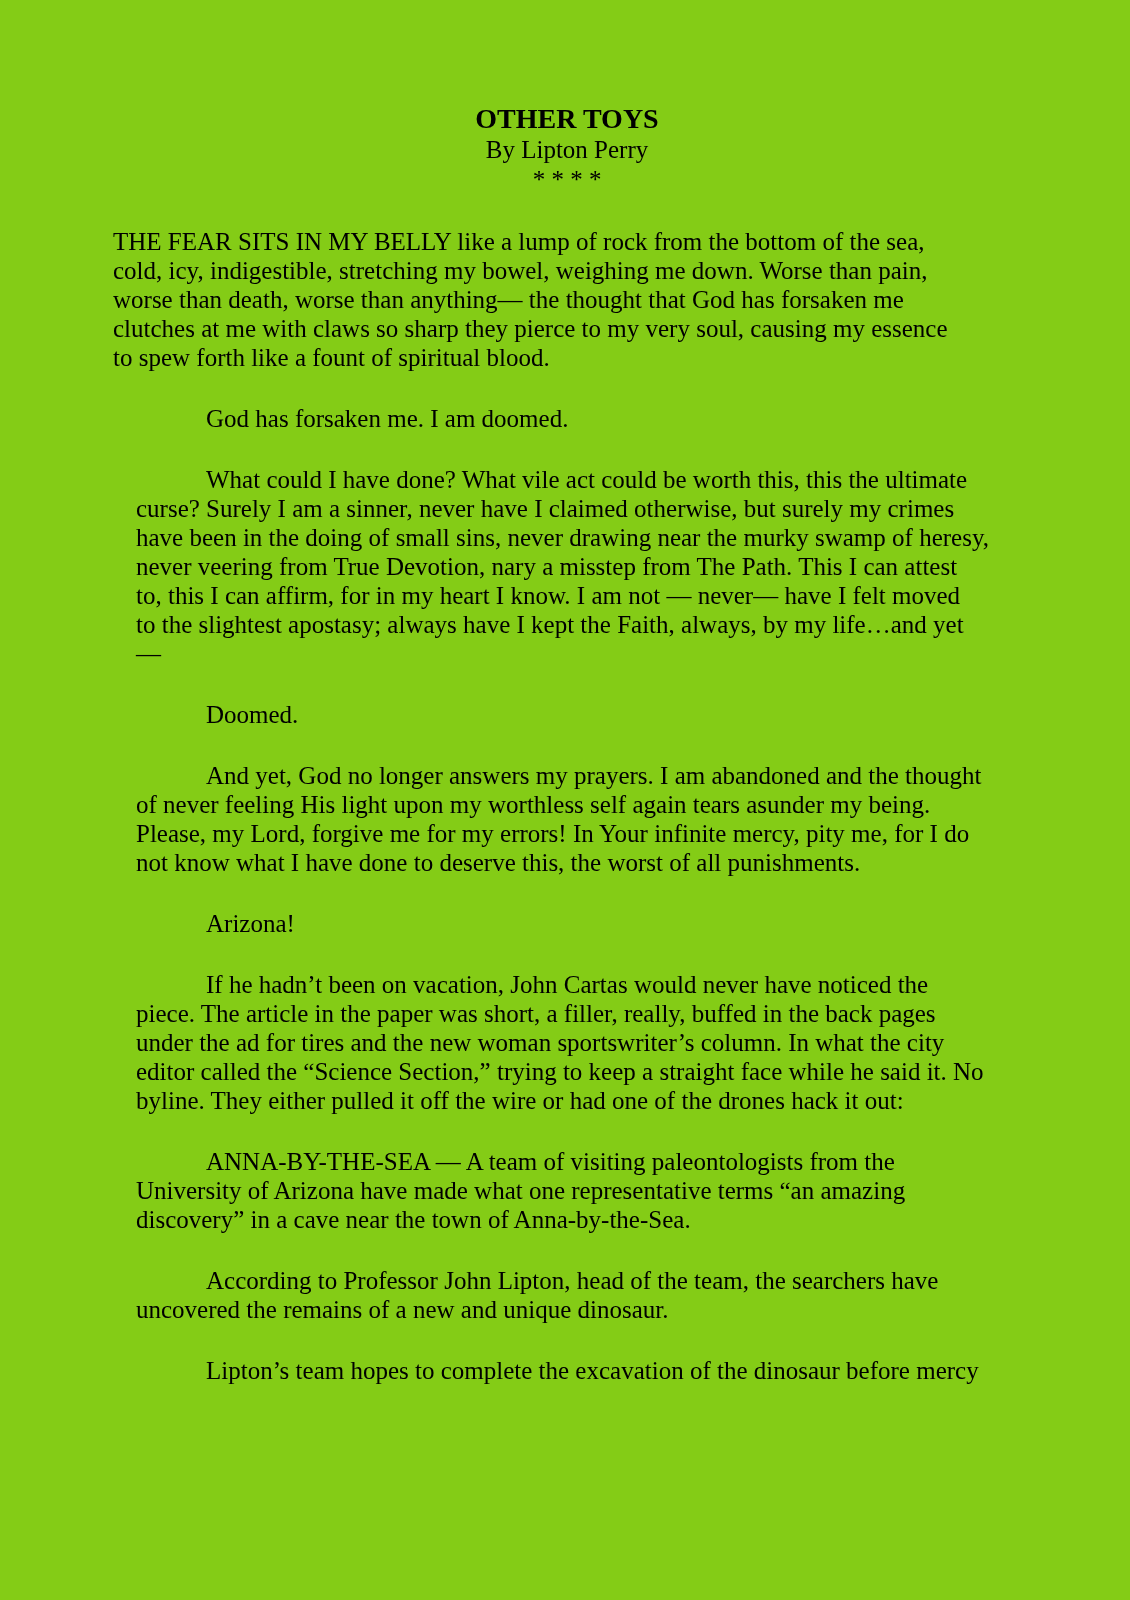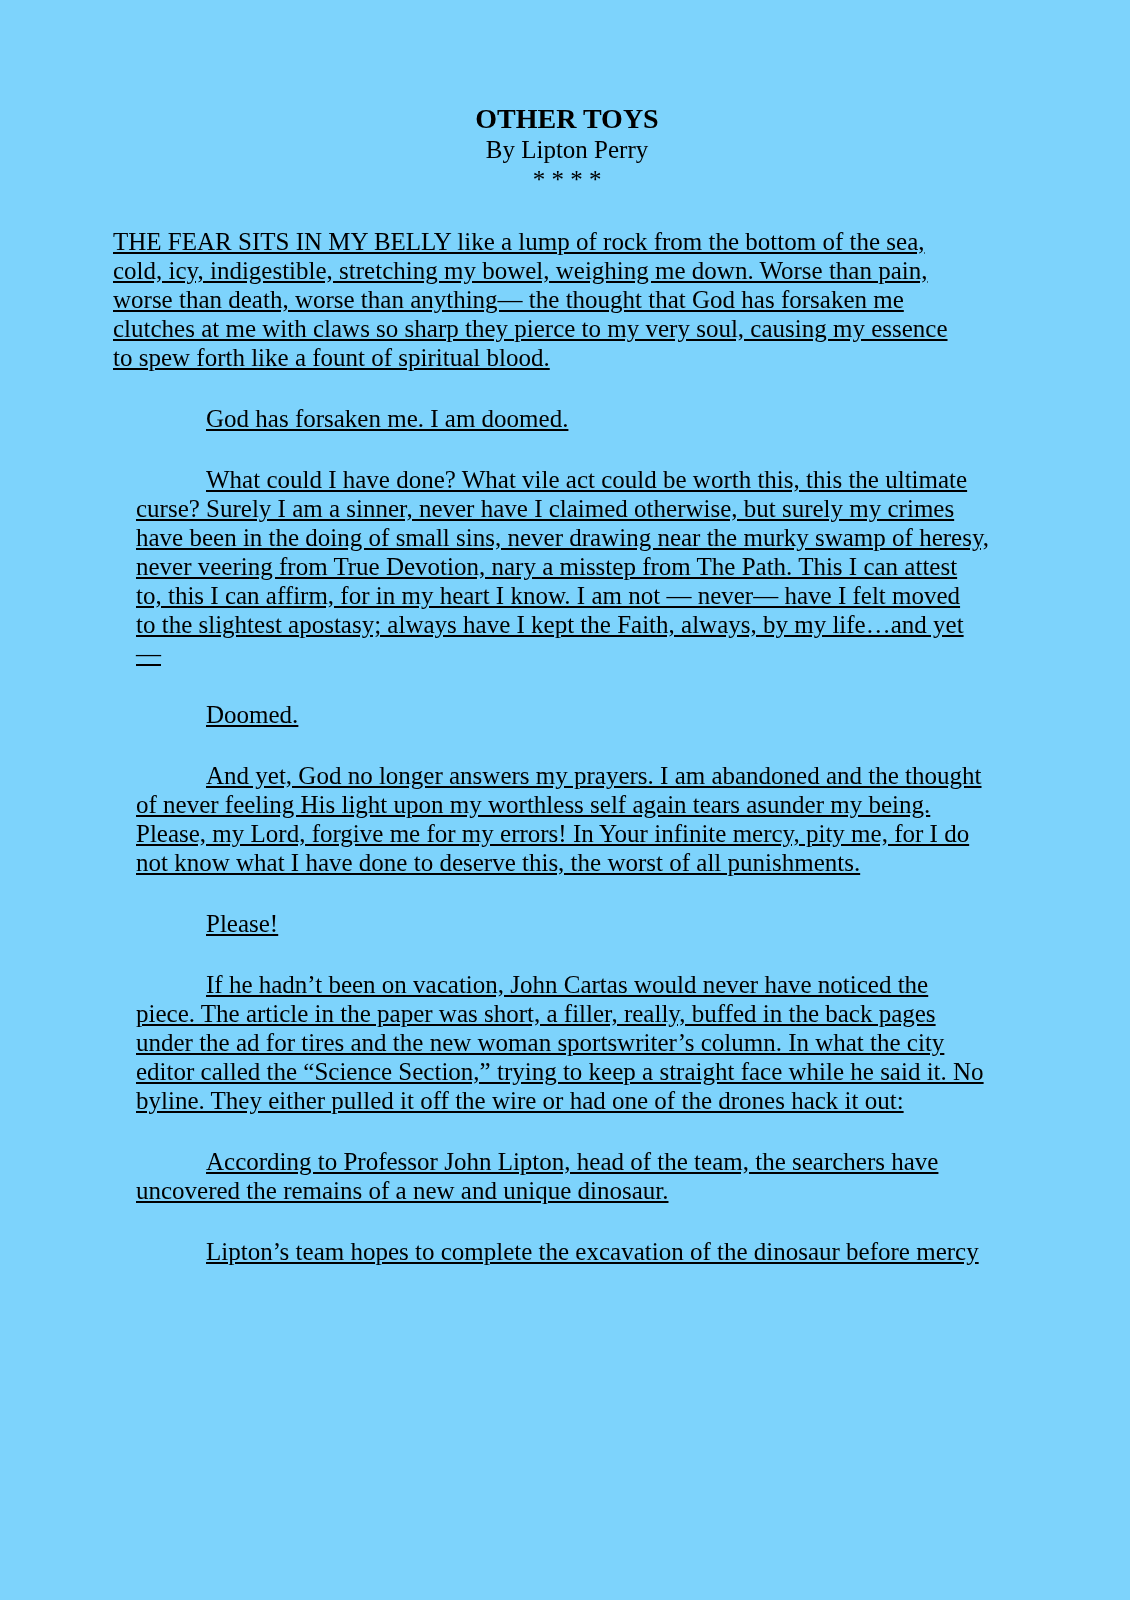--- a/index.html
+++ b/index.html
@@ -4,21 +4,21 @@
 <style>
   html, body {
     margin: 0;
     padding: 0;
     background: #ffffff;
   }
   .page {
     position: relative;
     width: 1130px;
     height: 1600px;
-    background: #7dd3fc;
+    background: #84cc16;
     color: #000000;
     font-family: "Liberation Serif", "DejaVu Serif", serif;
     overflow: hidden;
   }
   .header {
     padding-top: 102px;
     margin-left: 113px;
     width: 908px;
     text-align: center;
   }
@@ -33,21 +33,20 @@
   }
   .stars {
     font-size: 25px;
     line-height: 30px;
   }
   .story {
     margin-left: 113px;
     width: 950px;
     font-size: 25px;
     line-height: 29px;
-    text-decoration: underline;
   }
   .para {
     margin: 32px 0 0 0;
     white-space: pre-line;
   }
   .para.indent {
     text-indent: 70px;
     margin-left: 23px;
   }
 </style>
@@ -72,23 +71,26 @@
 have been in the doing of small sins, never drawing near the murky swamp of heresy,
 never veering from True Devotion, nary a misstep from The Path. This I can attest
 to, this I can affirm, for in my heart I know. I am not — never— have I felt moved
 to the slightest apostasy; always have I kept the Faith, always, by my life…and yet
 —</p>
       <p class="para indent">Doomed.</p>
       <p class="para indent">And yet, God no longer answers my prayers. I am abandoned and the thought
 of never feeling His light upon my worthless self again tears asunder my being.
 Please, my Lord, forgive me for my errors! In Your infinite mercy, pity me, for I do
 not know what I have done to deserve this, the worst of all punishments.</p>
-      <p class="para indent">Please!</p>
+      <p class="para indent">Arizona!</p>
       <p class="para indent">If he hadn’t been on vacation, John Cartas would never have noticed the
 piece. The article in the paper was short, a filler, really, buffed in the back pages
 under the ad for tires and the new woman sportswriter’s column. In what the city
 editor called the “Science Section,” trying to keep a straight face while he said it. No
 byline. They either pulled it off the wire or had one of the drones hack it out:</p>
+      <p class="para indent">ANNA-BY-THE-SEA — A team of visiting paleontologists from the
+University of Arizona have made what one representative terms “an amazing
+discovery” in a cave near the town of Anna-by-the-Sea.</p>
       <p class="para indent">According to Professor John Lipton, head of the team, the searchers have
 uncovered the remains of a new and unique dinosaur.</p>
       <p class="para indent">Lipton’s team hopes to complete the excavation of the dinosaur before mercy</p>
     </div>
 </div>
 
 </body></html>

